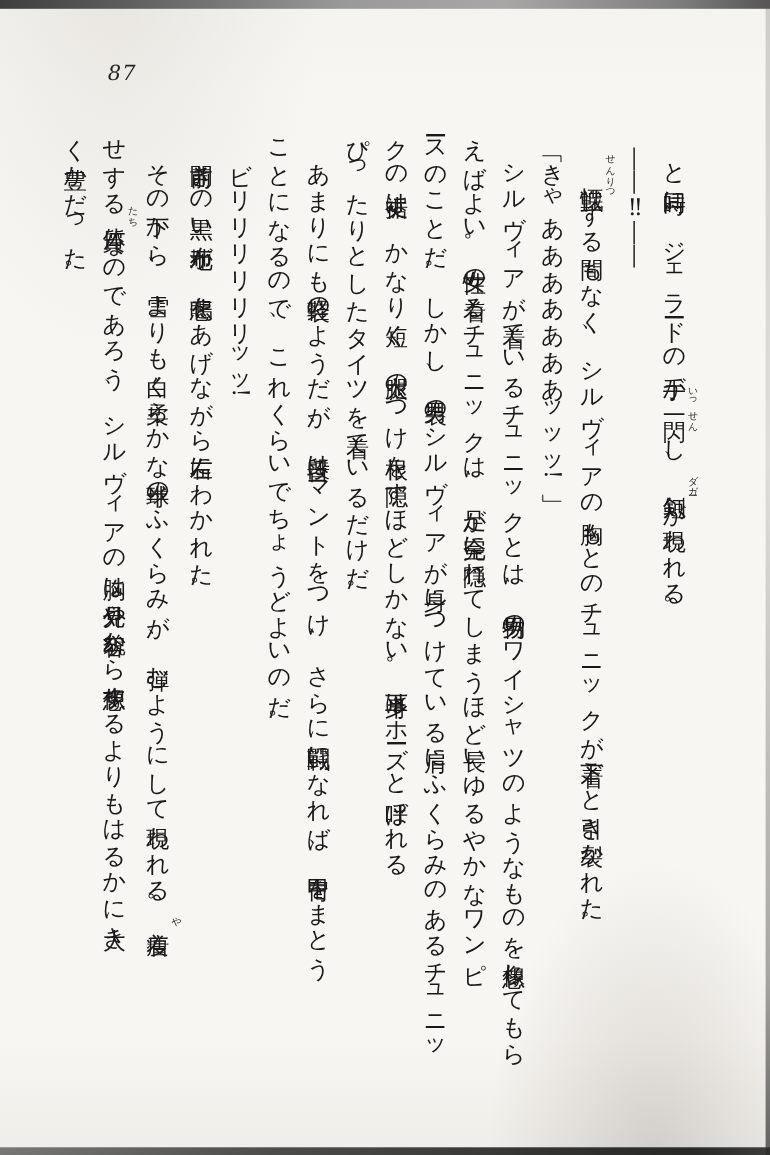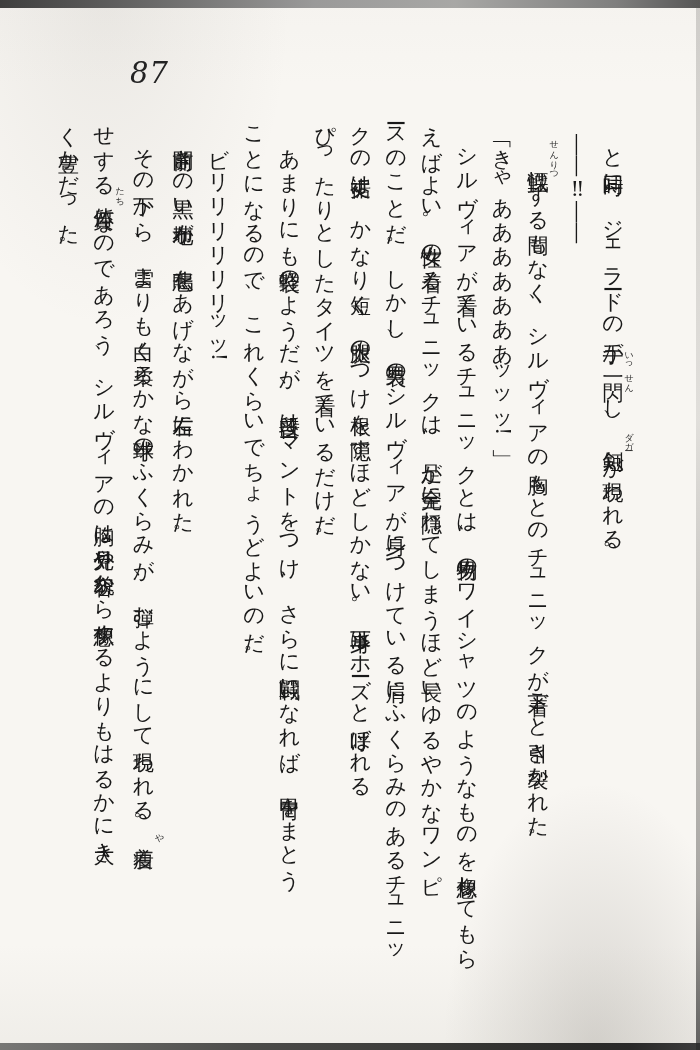--- a/index.html
+++ b/index.html
@@ -25,25 +25,24 @@
     background: linear-gradient(to right, #6a6a68 0%, #3a3a38 35%, #20201e 70%, #161616 90%, #2a2a2a 100%);
     opacity: 0.9;
   }
   .scan-edge-right {
     position: absolute; top: 0; right: 0; width: 4px; height: 1050px;
     background: linear-gradient(180deg, rgba(90,88,85,0.25) 0%, rgba(90,88,85,0.15) 40%, rgba(70,68,65,0.45) 85%, rgba(40,40,40,0.7) 100%);
   }
   .page-number {
     position: absolute;
     left: 98px; top: 56px;
-    font-size: 29px;
+    font-size: 19px;
     font-style: italic;
     color: #232323;
     letter-spacing: 1px;
-    margin-left: 32px;
   }
   .text-block {
     position: absolute;
     top: 112px;
     right: 66px;
     height: 862px;
     writing-mode: vertical-rl;
     -webkit-writing-mode: vertical-rl;
     text-orientation: mixed;
     font-size: 21px;

